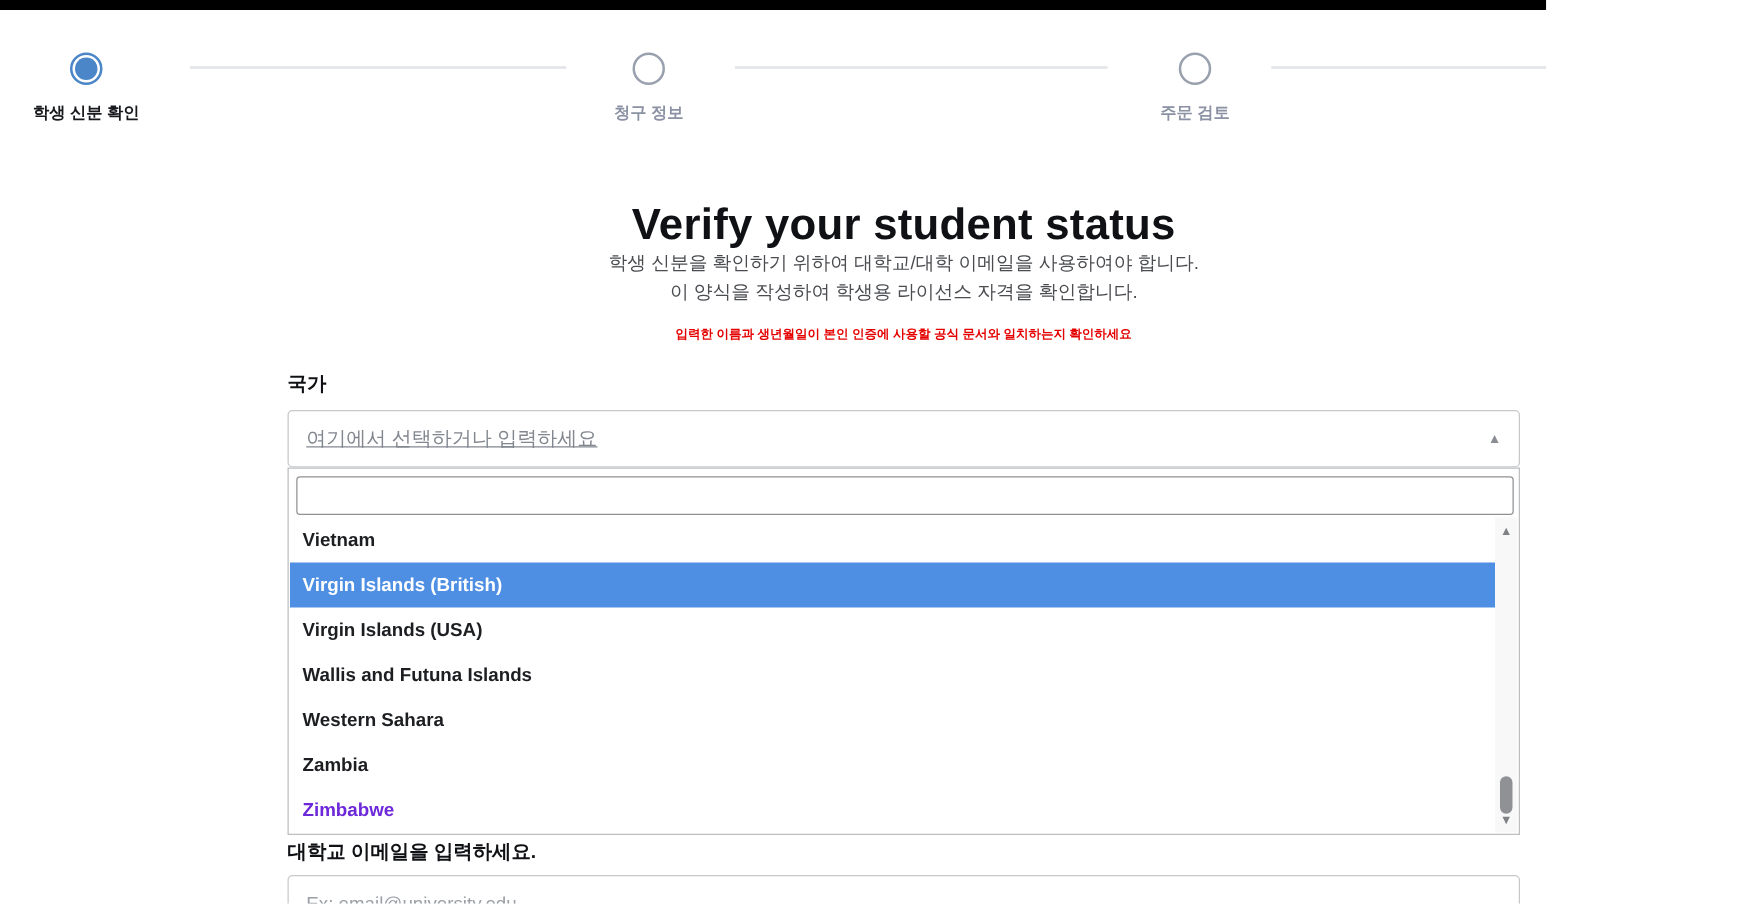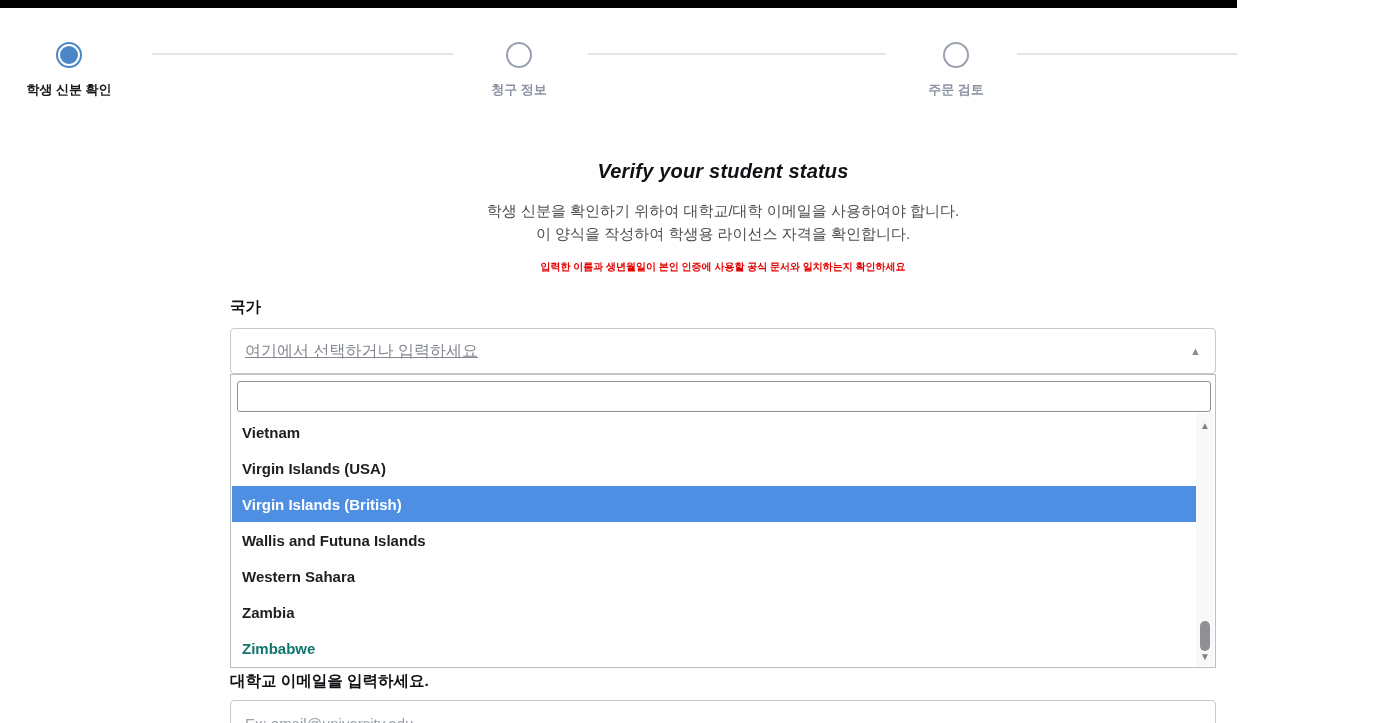--- a/index.html
+++ b/index.html
@@ -47,23 +47,22 @@
   }
   .ln1 { left:152px; width:301px; }
   .ln2 { left:588px; width:298px; }
   .ln3 { left:1017px; width:311px; }
 
   
   .content { position:absolute; left:230px; top:0; width:986px; height:723px; }
 
   .page-title {
     position:absolute; top:160px; left:0; width:100%;
-    text-align:center; font-size:20px; font-weight:bold; color:#101114;
+    text-align:center; font-size:35px; font-weight:bold; color:#101114;
     letter-spacing:.2px;
-    font-style:italic;
   }
   .subtitle {
     position:absolute; top:199px; left:0; width:100%;
     text-align:center; font-size:15px; color:#4a4c50; line-height:23px;
   }
   .warning {
     position:absolute; top:260px; left:0; width:100%;
     text-align:center; font-size:10px; font-weight:bold; color:#e50000;
   }
   .country-label {
@@ -95,21 +94,21 @@
     position:absolute; top:39px; left:1px; right:19px; bottom:1px;
     display:flex; flex-direction:column;
   }
   .option {
     flex:1; display:flex; align-items:center;
     padding-left:10px;
     font-size:15px; font-weight:600; color:#1c1e21;
     cursor:pointer; white-space:nowrap;
   }
   .option.highlighted { background:#4e8fe3; color:#ffffff; }
-  .option.blue { color:#0f766e; }
+  .option.blue { color:#6d28d9; }
 
   
   .dd-scrollbar {
     position:absolute; top:39px; right:1px; bottom:1px; width:18px;
     background:#f8f8f9;
   }
   .sb-btn {
     position:absolute; left:0; width:100%; height:15px;
     text-align:center; color:#7f8184; font-size:10px; line-height:15px;
     cursor:pointer; user-select:none;
@@ -171,22 +170,22 @@
     <div class="select-box">
       <span class="select-placeholder">여기에서 선택하거나 입력하세요</span>
       <span class="select-arrow">▲</span>
     </div>
 
     <div class="dropdown">
       <input class="dd-search" type="text" style="">
 
       <div class="dd-options">
         <div class="option">Vietnam</div>
+        <div class="option highlighted">Virgin Islands (British)</div>
         <div class="option">Virgin Islands (USA)</div>
-        <div class="option highlighted">Virgin Islands (British)</div>
         <div class="option">Wallis and Futuna Islands</div>
         <div class="option">Western Sahara</div>
         <div class="option">Zambia</div>
         <div class="option blue">Zimbabwe</div>
       </div>
 
       <div class="dd-scrollbar">
         <div class="sb-btn sb-up"><span>▲</span></div>
         <div class="sb-thumb"></div>
         <div class="sb-btn sb-down"><span>▼</span></div>

